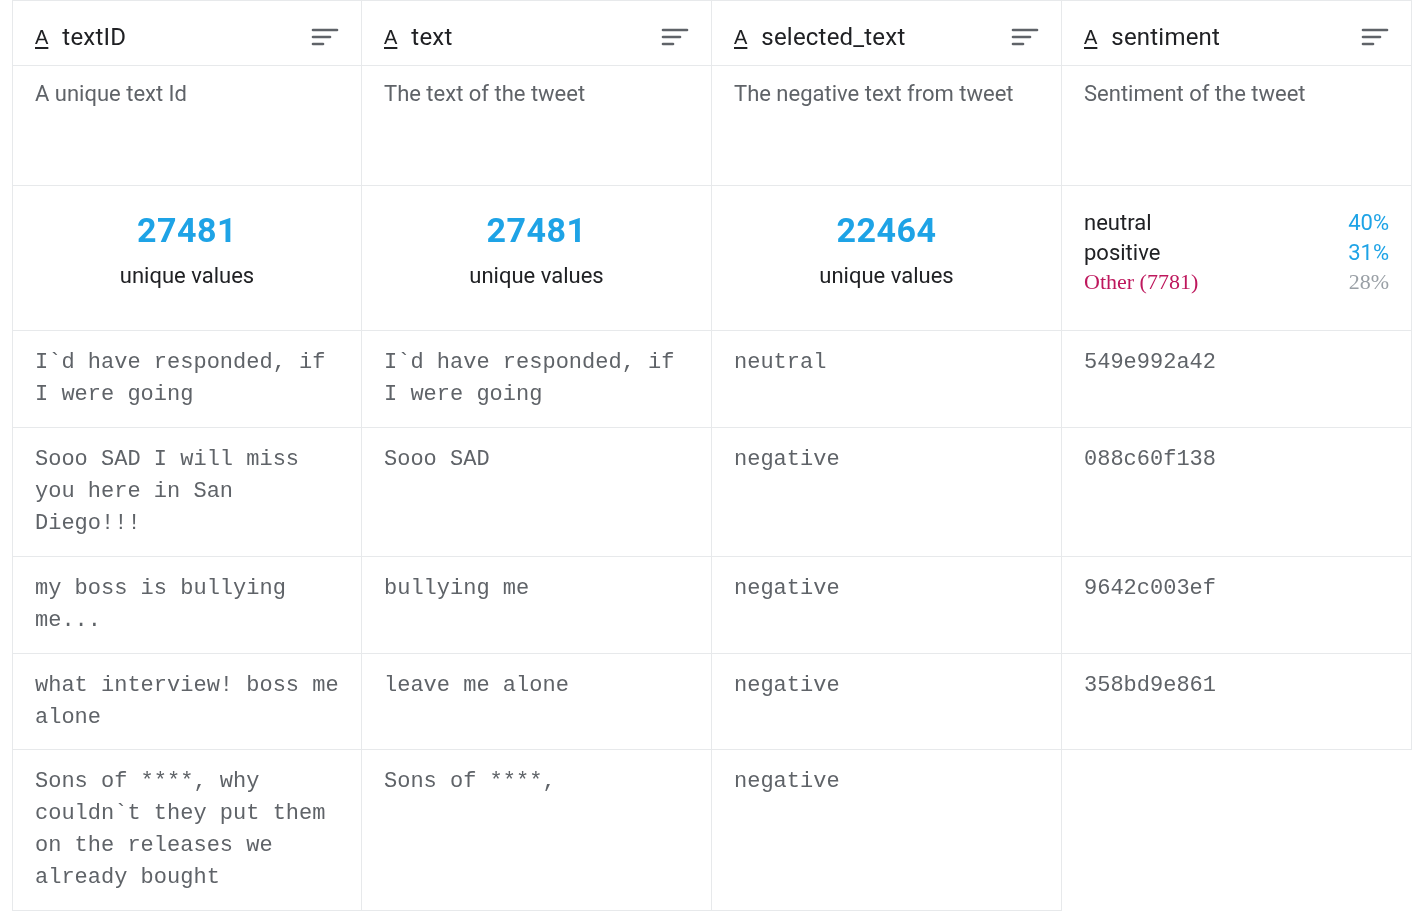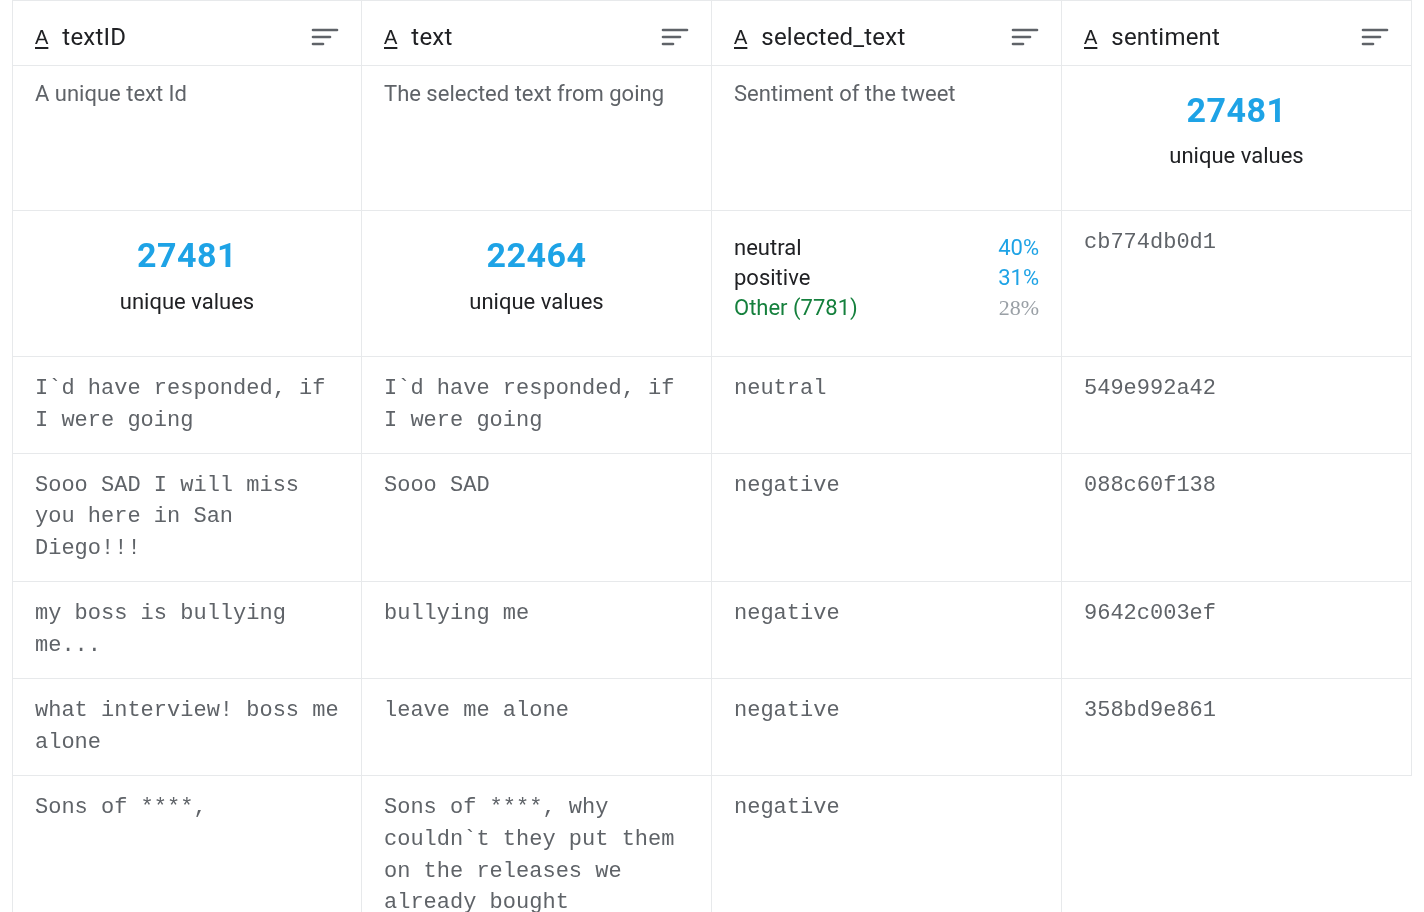--- a/index.html
+++ b/index.html
@@ -83,21 +83,21 @@
     padding:22px 22px 22px 22px;
   }
   .dist-row {
     display:flex;
     justify-content:space-between;
     align-items:baseline;
     font-size:22px;
     line-height:1.35;
   }
   .dist-label { color:#202124; }
-  .dist-label.muted { color:#15803d; }
+  .dist-label.muted { color:#be185d;font-family:Liberation Serif, serif; }
   .dist-pct { color:#1ea3e6; font-weight:400; }
   .dist-pct.muted { color:#9aa0a6;font-family:Liberation Serif, serif; }
   
   .data-cell {
     font-family: "SFMono-Regular", Consolas, "Liberation Mono", Menlo, Courier, monospace;
     font-size:22px;
     color:#5f6368;
     line-height:1.45;
     padding:16px 22px 16px 22px;
     word-wrap:break-word;
@@ -163,21 +163,22 @@
           <g stroke="#5f6368" stroke-width="2.6" stroke-linecap="round">
             <line x1="2" y1="3" x2="26" y2="3"></line>
             <line x1="2" y1="10" x2="19" y2="10"></line>
             <line x1="2" y1="17" x2="12" y2="17"></line>
           </g>
         </svg>
     </span>
   </div>
 
   <div class="cell desc-cell">A unique text Id</div>
-  <div class="cell desc-cell">The selected text from going</div>
+  <div class="cell desc-cell">The text of the tweet</div>
+  <div class="cell desc-cell">The negative text from tweet</div>
   <div class="cell desc-cell">Sentiment of the tweet</div>
 
   <div class="cell summary-cell">
     <div class="big-num">27481</div>
     <div class="unique-label">unique values</div>
   </div>
   <div class="cell summary-cell">
     <div class="big-num">27481</div>
     <div class="unique-label">unique values</div>
   </div>
@@ -193,38 +194,37 @@
     <div class="dist-row">
       <span class="dist-label">positive</span>
       <span class="dist-pct">31%</span>
     </div>
     <div class="dist-row">
       <span class="dist-label muted">Other (7781)</span>
       <span class="dist-pct muted">28%</span>
     </div>
   </div>
 
-  <div class="cell data-cell">cb774db0d1</div>
   <div class="cell data-cell">I`d have responded, if I were going</div>
   <div class="cell data-cell">I`d have responded, if I were going</div>
   <div class="cell data-cell">neutral</div>
 
   <div class="cell data-cell">549e992a42</div>
   <div class="cell data-cell">Sooo SAD I will miss you here in San Diego!!!</div>
   <div class="cell data-cell">Sooo SAD</div>
   <div class="cell data-cell">negative</div>
 
   <div class="cell data-cell">088c60f138</div>
   <div class="cell data-cell">my boss is bullying me...</div>
   <div class="cell data-cell">bullying me</div>
   <div class="cell data-cell">negative</div>
 
   <div class="cell data-cell">9642c003ef</div>
   <div class="cell data-cell">what interview! boss me alone</div>
   <div class="cell data-cell">leave me alone</div>
   <div class="cell data-cell">negative</div>
 
   <div class="cell data-cell">358bd9e861</div>
+  <div class="cell data-cell">Sons of ****, why couldn`t they put them on the releases we already bought</div>
   <div class="cell data-cell">Sons of ****,</div>
-  <div class="cell data-cell">Sons of ****, why couldn`t they put them on the releases we already bought</div>
   <div class="cell data-cell">negative</div>
 
 </div>
 
 </body></html>

